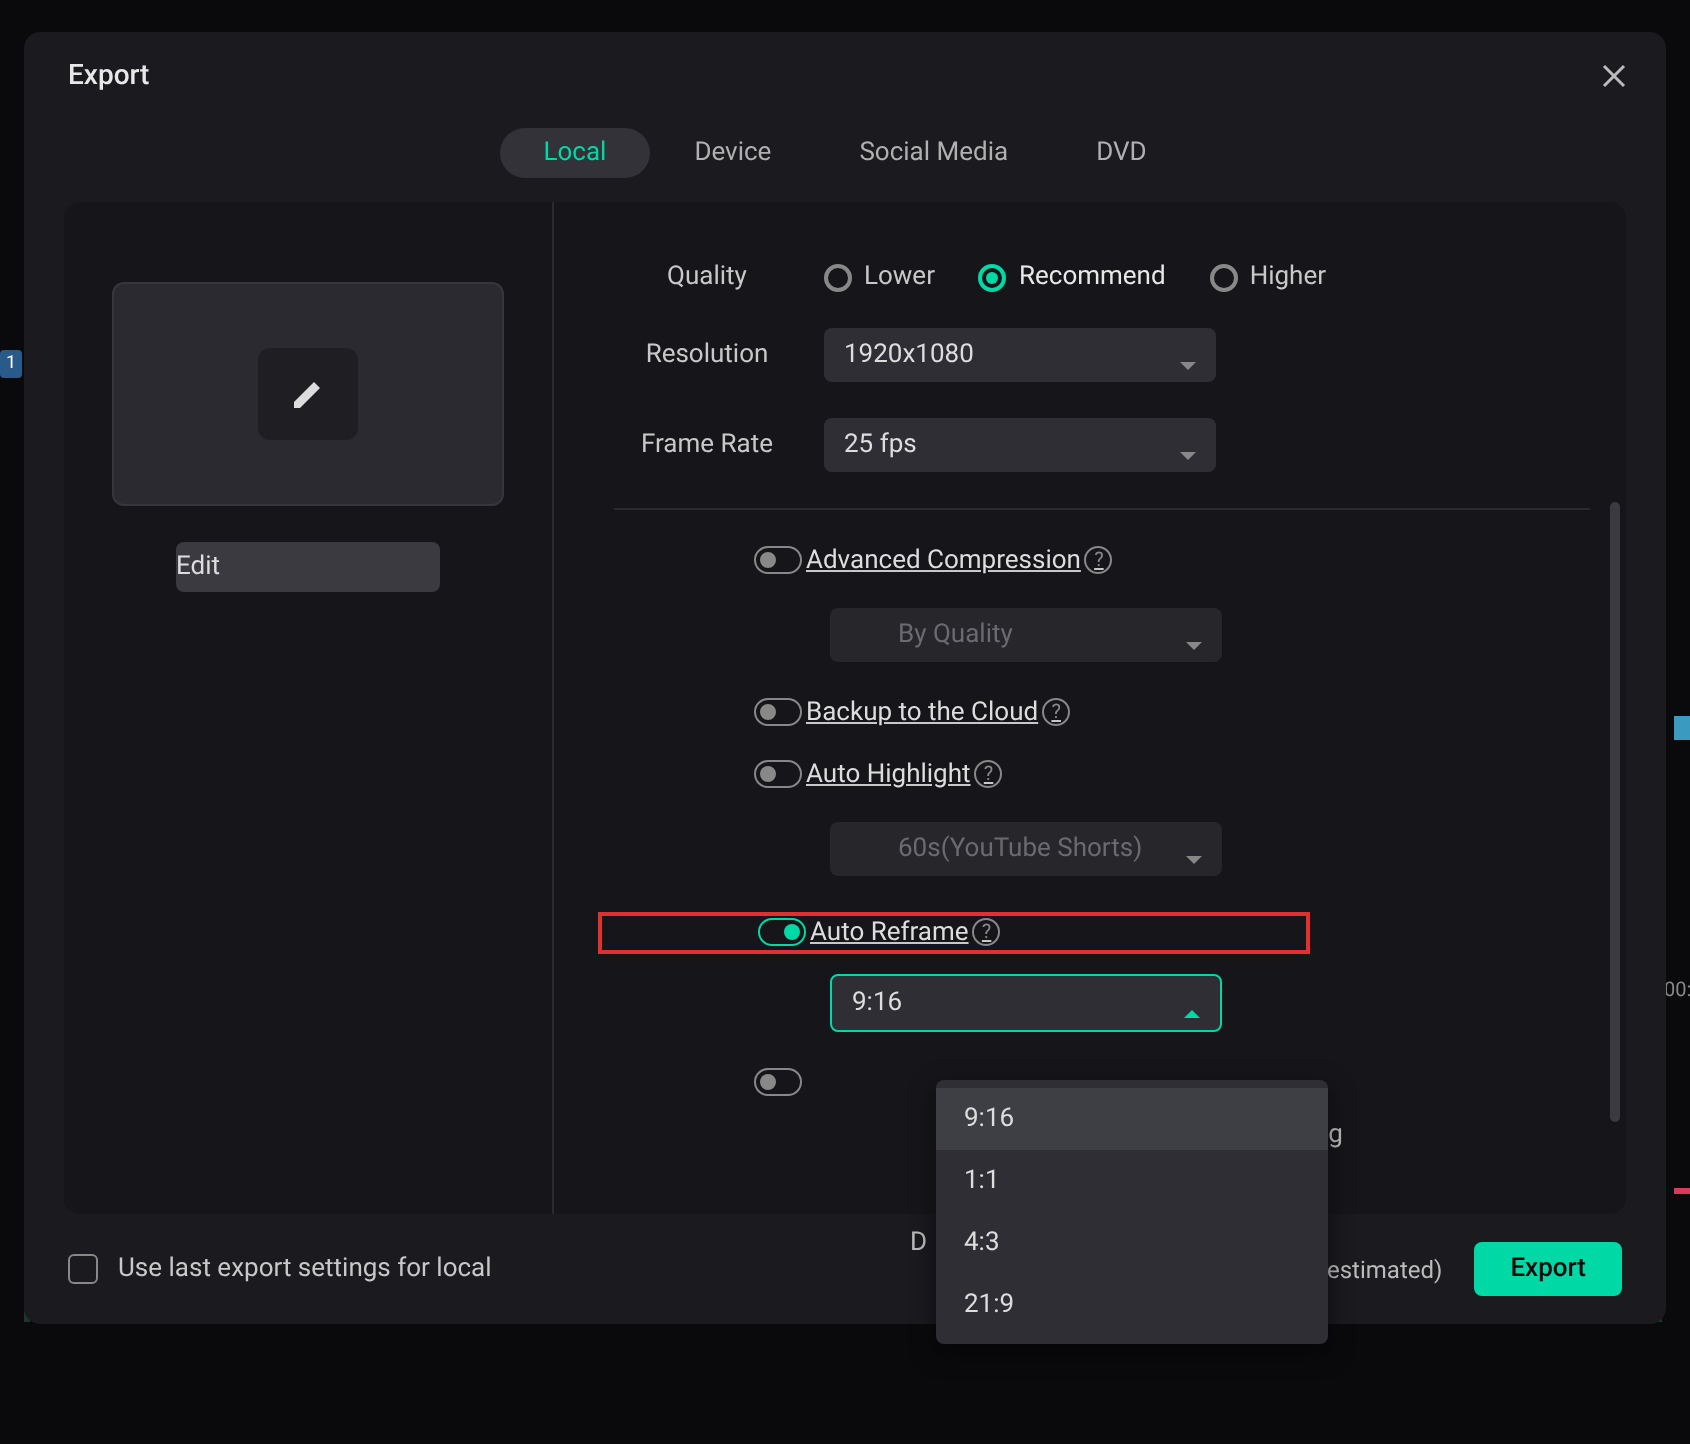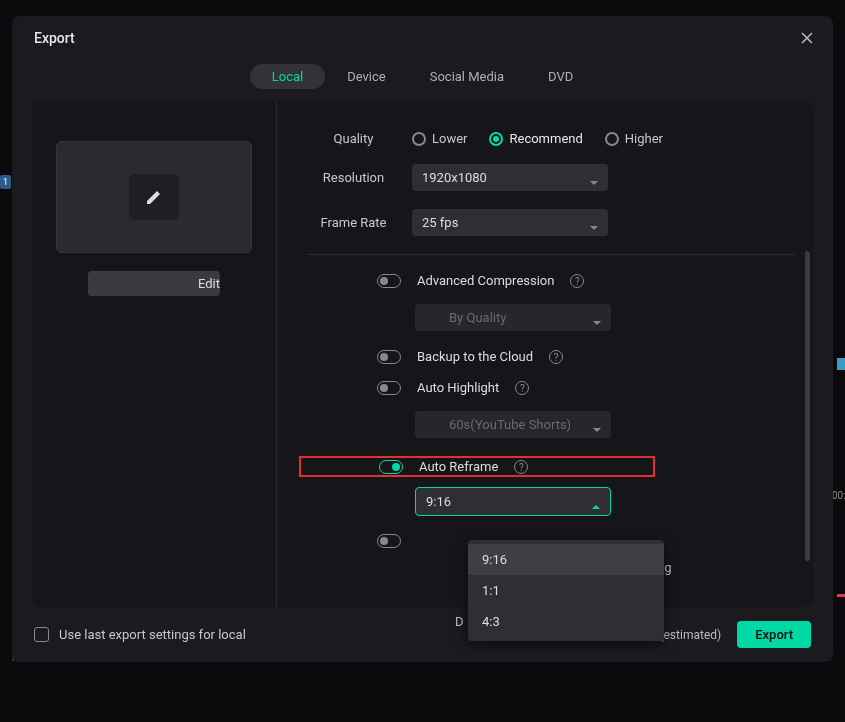--- a/index.html
+++ b/index.html
@@ -96,21 +96,21 @@
   display: flex;
   align-items: center;
   justify-content: center;
 }
 .preview-box svg { fill: #ddd; }
 .edit-btn {
   width: 132px;
   padding: 5px 0;
   background: #3a3a40;
   border-radius: 4px;
-  text-align: right;
+  text-align: left;
   cursor: pointer;
   color: #ddd;
   font-size: 13px;
 }
 .right-panel {
   flex: 1;
   padding: 30px 18px 10px 30px;
   overflow-y: auto;
   position: relative;
 }
@@ -195,24 +195,25 @@
 .chevron.up {
   border-top: none;
   border-bottom: 4px solid #00d9a6;
 }
 .divider {
   border-top: 1px solid #2a2a2f;
   margin: 10px 0 18px 0;
 }
 .toggle-row {
   display: flex;
-  align-items: flex-end;
-  gap: 16px;
+  align-items: flex-start;
+  gap: 2px;
   margin-bottom: 16px;
   margin-left: 70px;
+  text-decoration: underline;
 }
 .toggle {
   width: 24px;
   height: 14px;
   border-radius: 8px;
   border: 1.5px solid #888;
   position: relative;
   cursor: pointer;
 }
 .toggle::after {
@@ -468,13 +469,14 @@
   </div>
 </div>
 
 <span class="partial-text">ng</span>
 <span class="d-prefix">D</span>
 
 <div class="dropdown-menu">
   <div class="dropdown-item selected">9:16</div>
   <div class="dropdown-item">1:1</div>
   <div class="dropdown-item">4:3</div>
+  <div class="dropdown-item">21:9</div>
 </div>
 
 </body></html>

